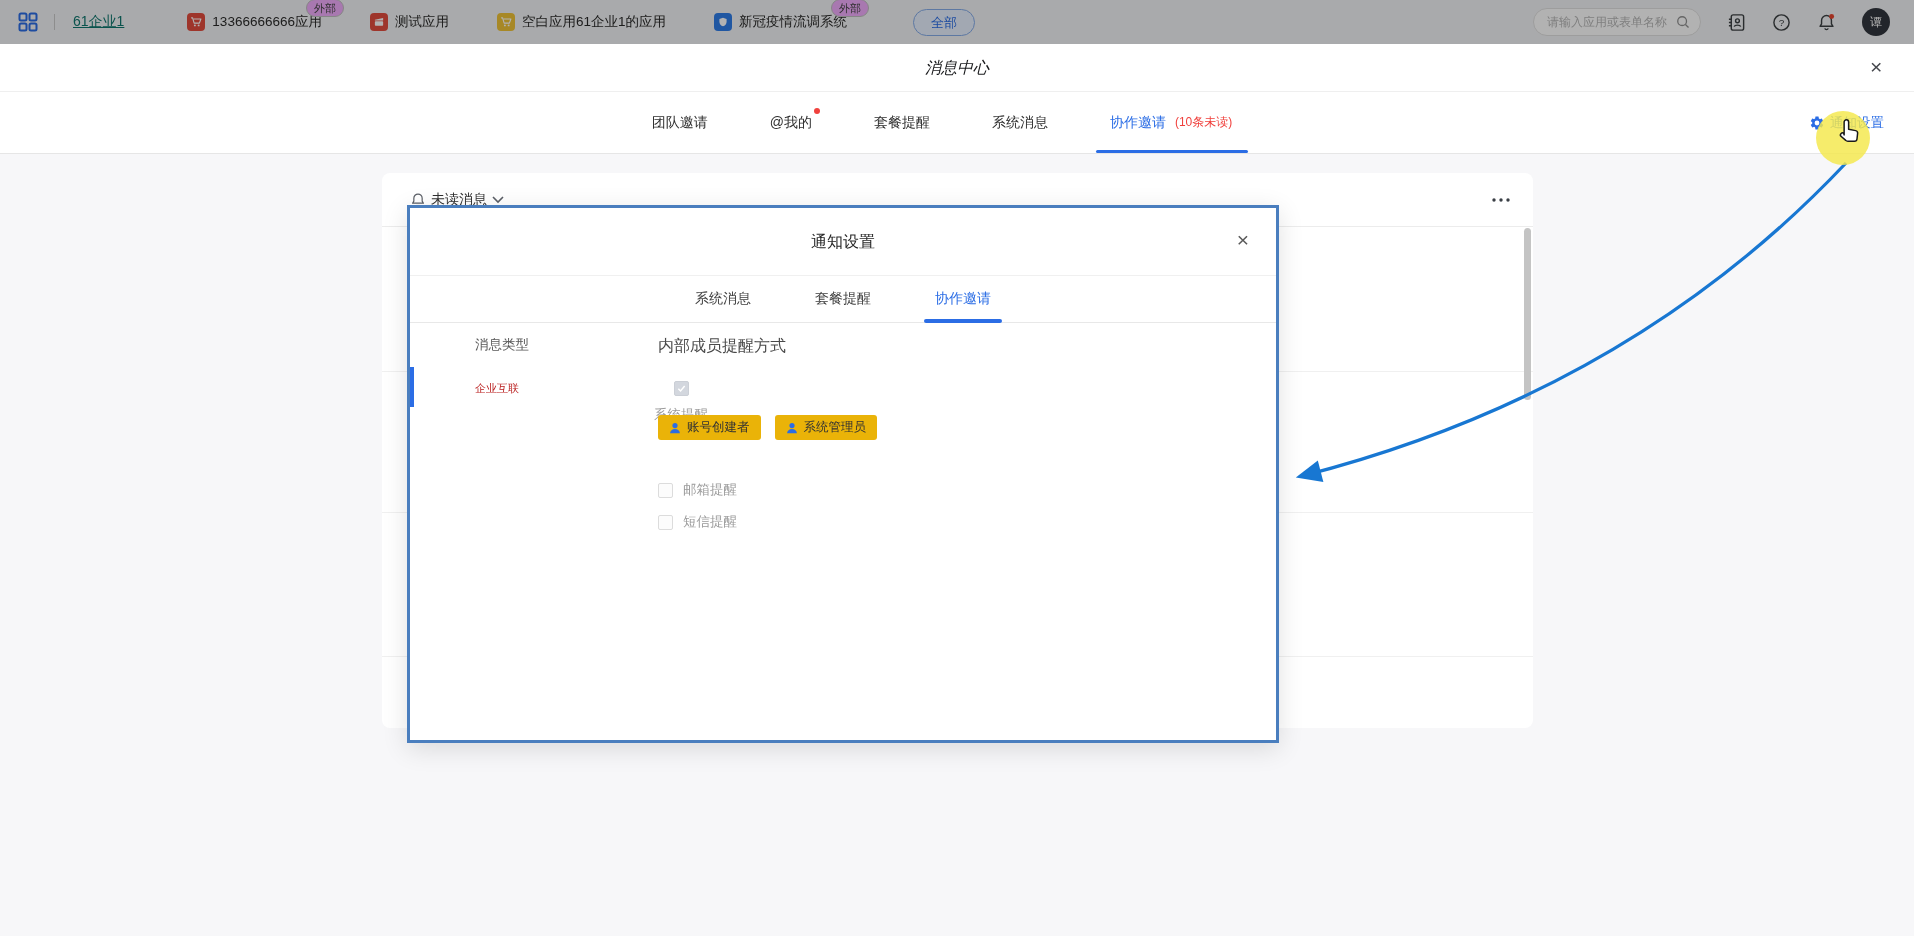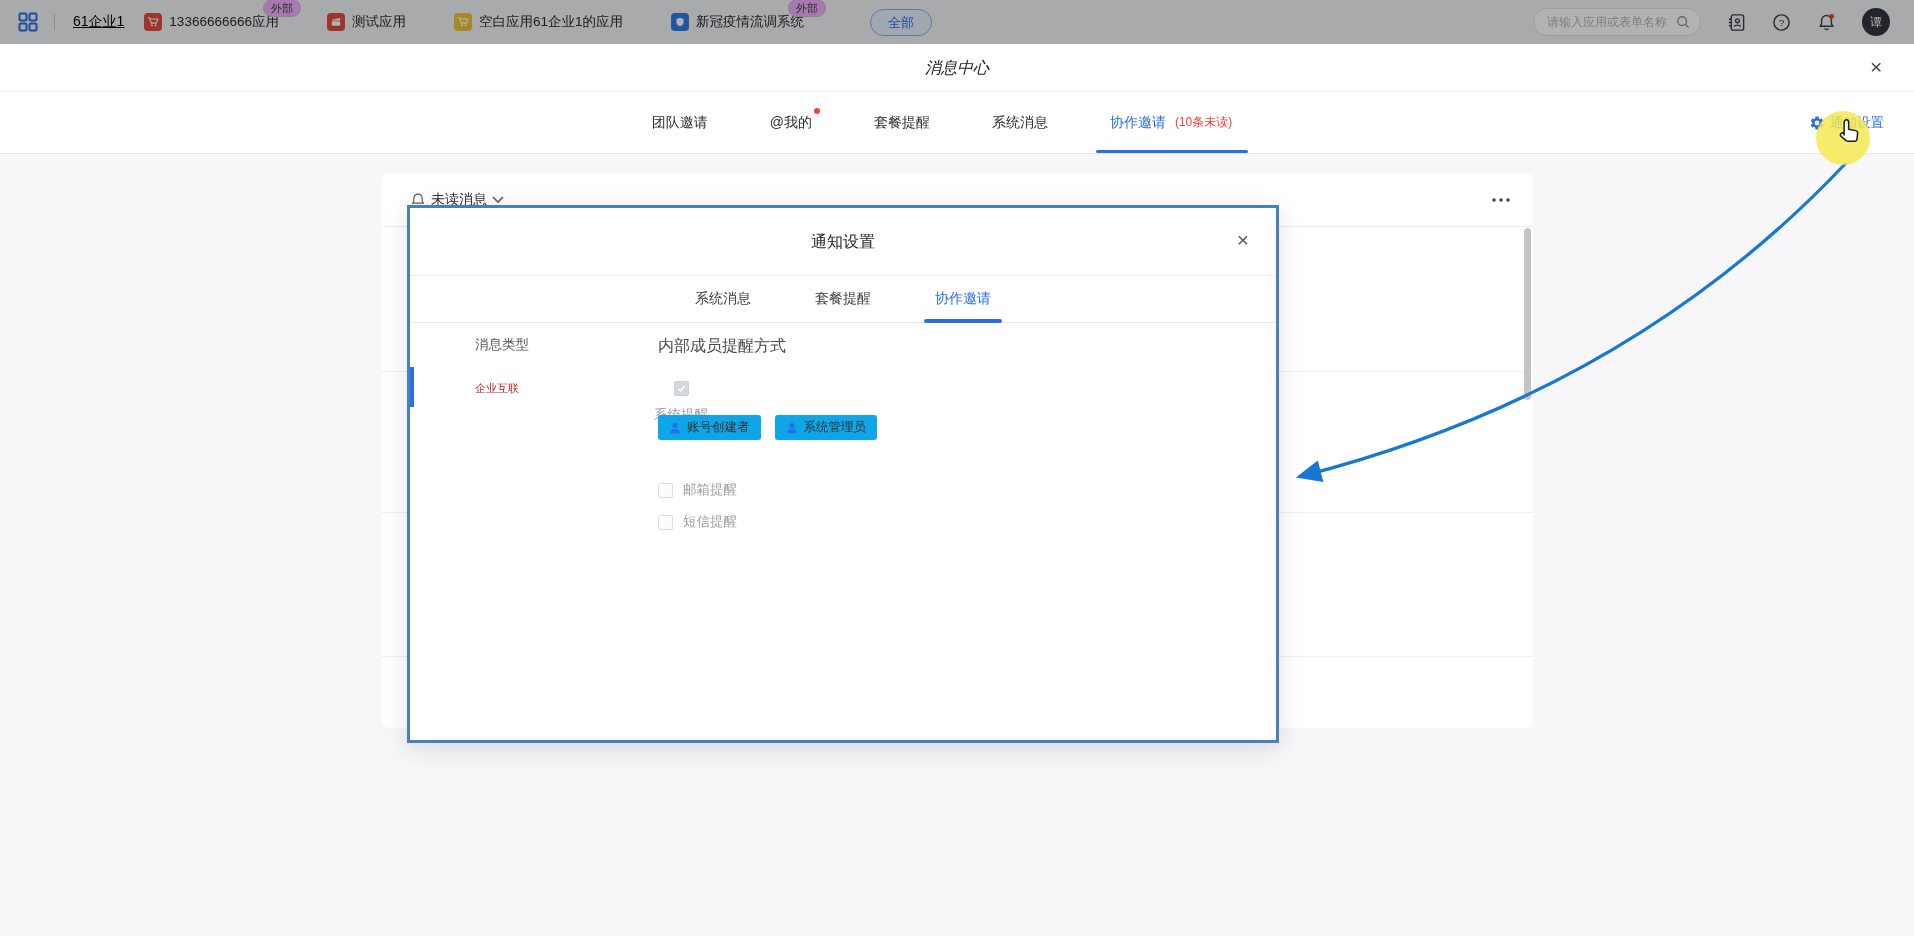--- a/index.html
+++ b/index.html
@@ -5,21 +5,21 @@
   * { margin:0; padding:0; box-sizing:border-box; }
   html,body { width:1914px; height:936px; overflow:hidden; }
   body { font-family:"Liberation Sans","DejaVu Sans",sans-serif; background:#F7F7F9; position:relative; }
 
   
   .topbar { position:absolute; left:0; top:0; width:1914px; height:44px;
             background:#F2F3F5; filter:brightness(0.7); display:flex; align-items:center;
             padding:0 24px 0 18px; }
   .grid-icon { width:20px; height:20px; flex:0 0 auto; }
   .tb-divider { width:1px; height:16px; background:#C9C9C9; margin:0 18px 0 16px; }
-  .workspace { color:#000000; font-size:14px; text-decoration:underline; margin-right:20px; cursor:pointer; }
+  .workspace { color:#0f766e; font-size:14px; text-decoration:underline; margin-right:63px; cursor:pointer; }
   .app { position:relative; display:flex; align-items:center; gap:7px; margin-right:48px; cursor:pointer; }
   .app-ico { width:18px; height:18px; border-radius:4px; display:flex; align-items:center; justify-content:center; flex:0 0 auto; }
   .app-ico.red { background:#E24C3E; } .app-ico.yellow { background:#EFC236; } .app-ico.blue { background:#2E7CE8; }
   .app-label { font-size:13.5px; color:#2A2A2A; white-space:nowrap; }
   .ext-badge { position:absolute; top:-14px; right:-22px; height:18px; line-height:16px; padding:0 7px;
                background:#f0abfc; border:1px solid #BFBFBF; border-radius:9px; font-size:11px; color:#444; white-space:nowrap; }
   .all-pill { margin-left:18px; height:27px; line-height:25px; padding:0 17px; border-radius:14px;
               border:1px solid #85ABE8; background:#E7F0FE; color:#2B6DE5; font-size:13px; cursor:pointer; }
   .tb-right { margin-left:auto; display:flex; align-items:center; gap:26px; }
   .searchbox { width:168px; height:28px; border-radius:15px; background:#FFFFFF; border:1px solid #E0E0E0;
@@ -80,21 +80,21 @@
   .sb-item { position:absolute; left:65px; top:58px; font-size:11px; color:#b91c1c; cursor:pointer; }
   .sb-indicator { position:absolute; left:0; top:44px; width:4px; height:40px; background:#2B6DE5; }
   .ct-header { position:absolute; left:248px; top:13px; font-size:16px; color:#4A4A4A; }
   .opt { position:absolute; display:flex; align-items:center; gap:10px; }
   .opt-label { font-size:13.5px; color:#9B9B9B; }
   .cb { width:15px; height:15px; border-radius:2px; flex:0 0 auto; display:flex; align-items:center; justify-content:center; }
   .cb.checked-disabled { background:#D3D7DE; border:1px solid #CBCFD6; }
   .cb.empty { background:#FCFCFC; border:1px solid #DCDCDC; }
   .opt1 { left:244px; top:58px;flex-direction:column; } .opt2 { left:248px; top:158px; } .opt3 { left:248px; top:190px; }
   .tags { position:absolute; left:248px; top:92px; display:flex; gap:14px; }
-  .tag { height:25px; background:#0ea5e9; border-radius:3px; padding:0 11px; display:flex; align-items:center; gap:6px; }
+  .tag { height:25px; background:#eab308; border-radius:3px; padding:0 11px; display:flex; align-items:center; gap:6px; }
   .tag-label { font-size:12.5px; color:#333; }
 
   
   .annotations { position:absolute; left:0; top:0; width:1914px; height:936px; pointer-events:none; z-index:60; }
 </style>
 </head>
 <body>
 
 <div class="topbar">
   <svg class="grid-icon" viewBox="0 0 20 20">

